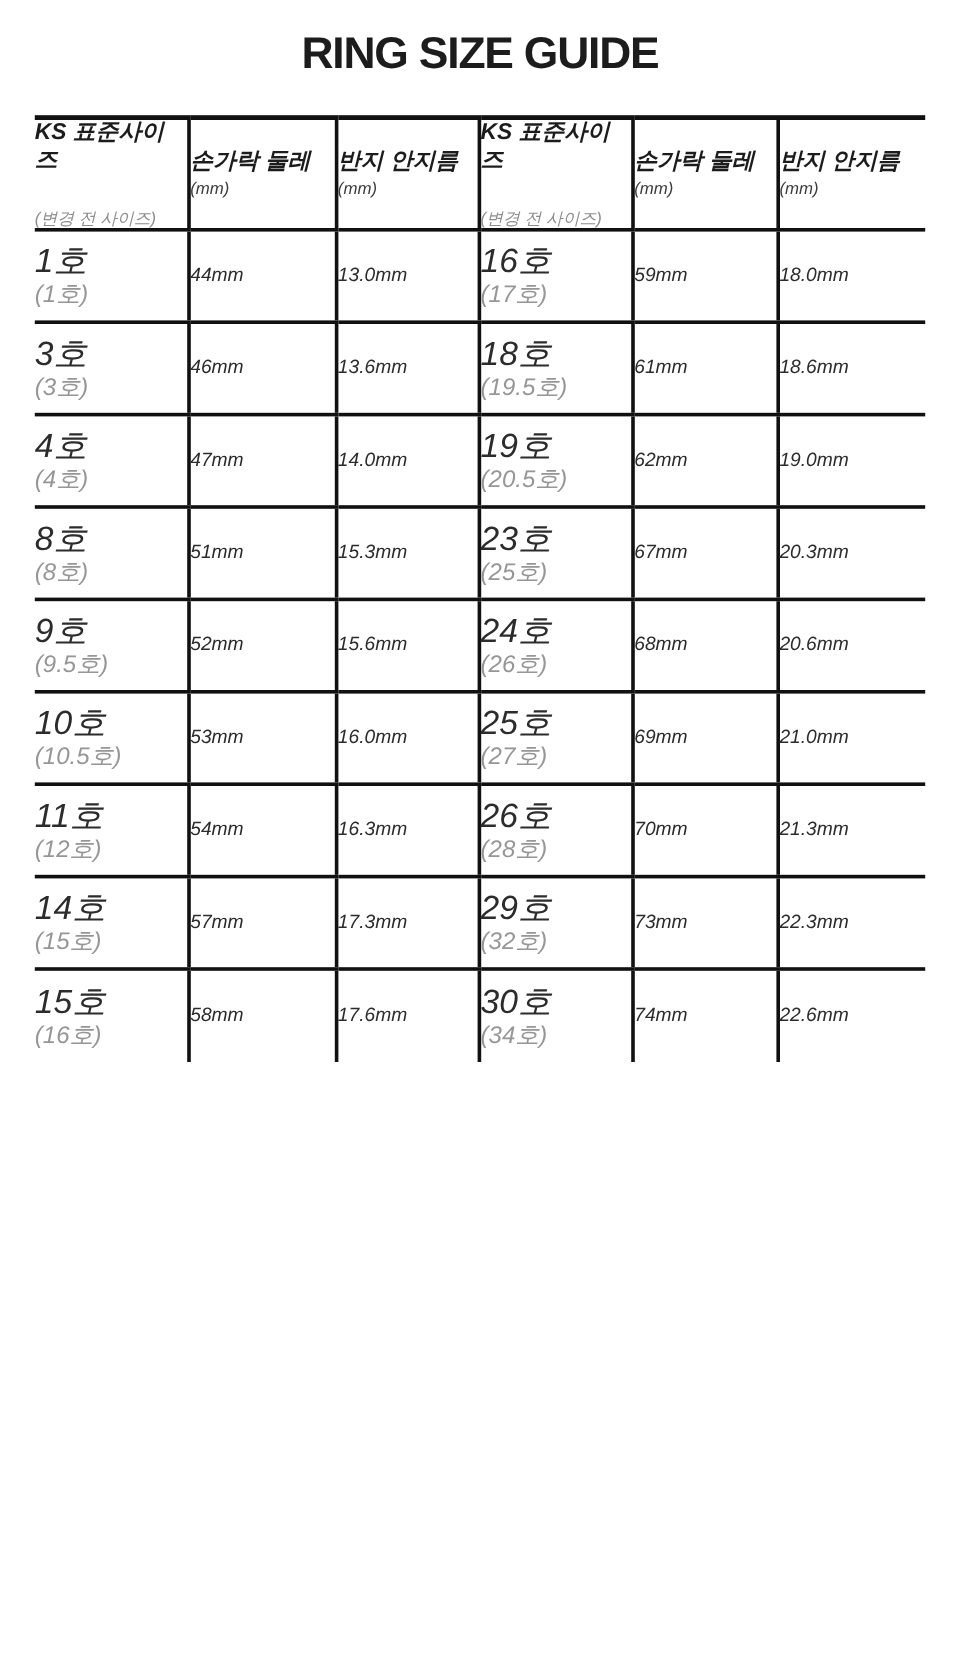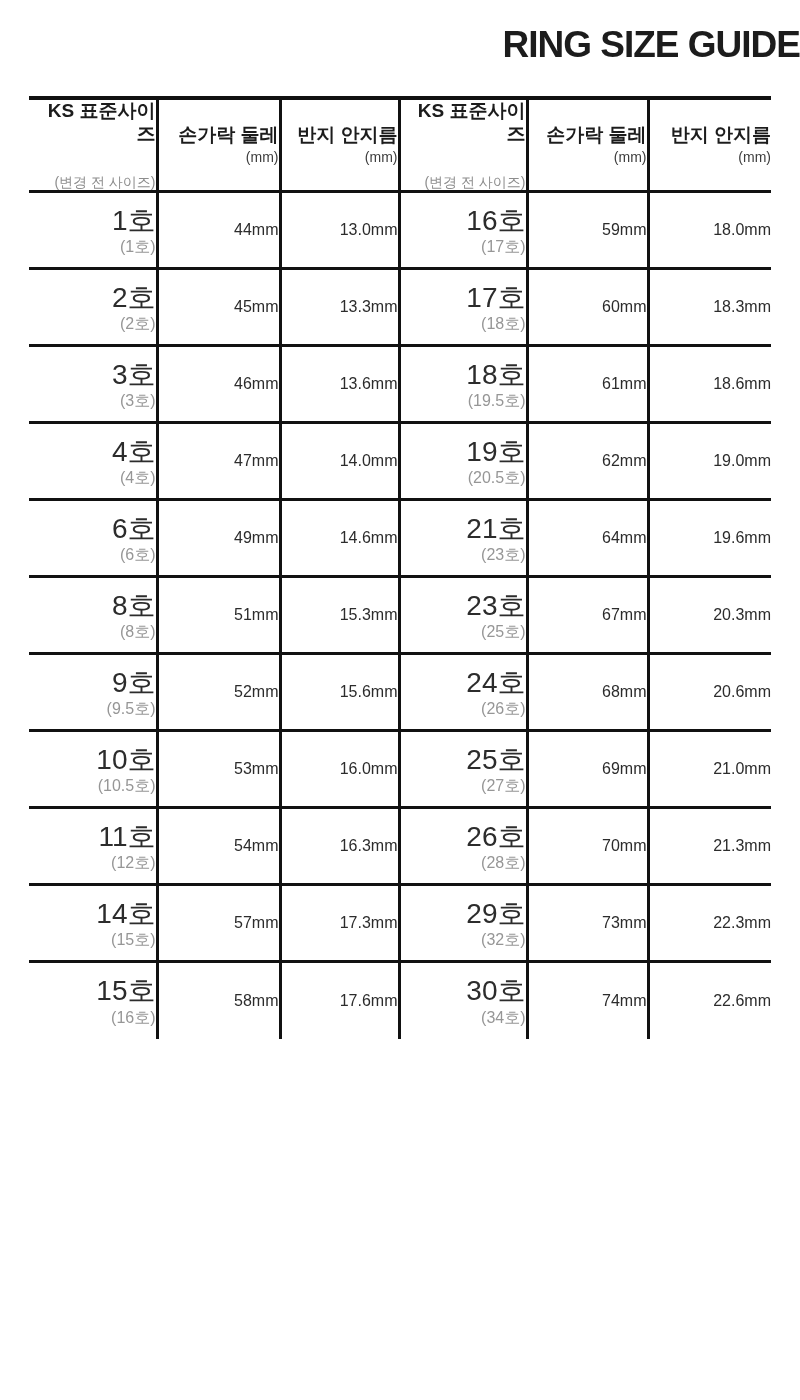--- a/index.html
+++ b/index.html
@@ -13,32 +13,33 @@
   }
   * { margin: 0; padding: 0; box-sizing: border-box; }
   html, body {
     width: 800px; height: 1400px;
     background: var(--background);
     font-family: "Liberation Sans", "DejaVu Sans", sans-serif;
     overflow: hidden;
   }
   .page-title {
     padding-top: 24px;
-    text-align: right;
+    text-align: center;
     font-size: 37px;
     font-weight: 800;
     letter-spacing: -1px;
     color: var(--heading);
   }
   table.size-table {
     width: 742px;
     margin: 30px auto 0 auto;
     border-collapse: collapse;
     table-layout: fixed;
-    text-align: right;
+    text-align: left;
+    font-style: italic;
   }
   table.size-table th, table.size-table td {
     border-left: 3px solid var(--border);
     padding: 0;
     vertical-align: middle;
   }
   table.size-table th:first-child,
   table.size-table td:first-child { border-left: none; }
   table.size-table thead th {
     border-top: 4px solid var(--border);
@@ -48,21 +49,21 @@
   table.size-table tbody td {
     border-bottom: 3px solid var(--border);
     height: 77px;
   }
   table.size-table tbody tr:last-child td { border-bottom: none; }
   .h-main { font-size: 19px; font-weight: 700; color: var(--heading); line-height: 1.2; }
   .h-sub { font-size: 14px; font-weight: 400; margin-top: 2px; line-height: 1.2; }
   .h-sub.gray { color: var(--header-sublabel); margin-top: 28px; }
   .h-sub.dark { color: var(--unit-sublabel); }
   .size-main { font-size: 28px; font-weight: 500; color: var(--text); line-height: 1.15; }
-  .size-sub { font-size: 16px; font-weight: 400; color: var(--sublabel); line-height: 1.15; margin-top: 1px; }
+  .size-sub { font-size: 20px; font-weight: 400; color: var(--sublabel); line-height: 1.15; margin-top: 1px; }
   .val { font-size: 16px; font-weight: 400; color: var(--text); }
 </style>
 </head>
 <body>
 
 <h1 class="page-title">RING SIZE GUIDE</h1>
 
 <table class="size-table">
   <colgroup>
     <col style="width:128px">
@@ -118,42 +119,20 @@
         </td>
         <td>
           <div class="val">59mm</div>
         </td>
         <td>
           <div class="val">18.0mm</div>
         </td>
       </tr>
       <tr>
         <td>
-          <div class="size-main">2호</div>
-          <div class="size-sub">(2호)</div>
-        </td>
-        <td>
-          <div class="val">45mm</div>
-        </td>
-        <td>
-          <div class="val">13.3mm</div>
-        </td>
-        <td>
-          <div class="size-main">17호</div>
-          <div class="size-sub">(18호)</div>
-        </td>
-        <td>
-          <div class="val">60mm</div>
-        </td>
-        <td>
-          <div class="val">18.3mm</div>
-        </td>
-      </tr>
-      <tr>
-        <td>
           <div class="size-main">3호</div>
           <div class="size-sub">(3호)</div>
         </td>
         <td>
           <div class="val">46mm</div>
         </td>
         <td>
           <div class="val">13.6mm</div>
         </td>
         <td>
@@ -180,42 +159,20 @@
         </td>
         <td>
           <div class="size-main">19호</div>
           <div class="size-sub">(20.5호)</div>
         </td>
         <td>
           <div class="val">62mm</div>
         </td>
         <td>
           <div class="val">19.0mm</div>
-        </td>
-      </tr>
-      <tr>
-        <td>
-          <div class="size-main">6호</div>
-          <div class="size-sub">(6호)</div>
-        </td>
-        <td>
-          <div class="val">49mm</div>
-        </td>
-        <td>
-          <div class="val">14.6mm</div>
-        </td>
-        <td>
-          <div class="size-main">21호</div>
-          <div class="size-sub">(23호)</div>
-        </td>
-        <td>
-          <div class="val">64mm</div>
-        </td>
-        <td>
-          <div class="val">19.6mm</div>
         </td>
       </tr>
       <tr>
         <td>
           <div class="size-main">8호</div>
           <div class="size-sub">(8호)</div>
         </td>
         <td>
           <div class="val">51mm</div>
         </td>

